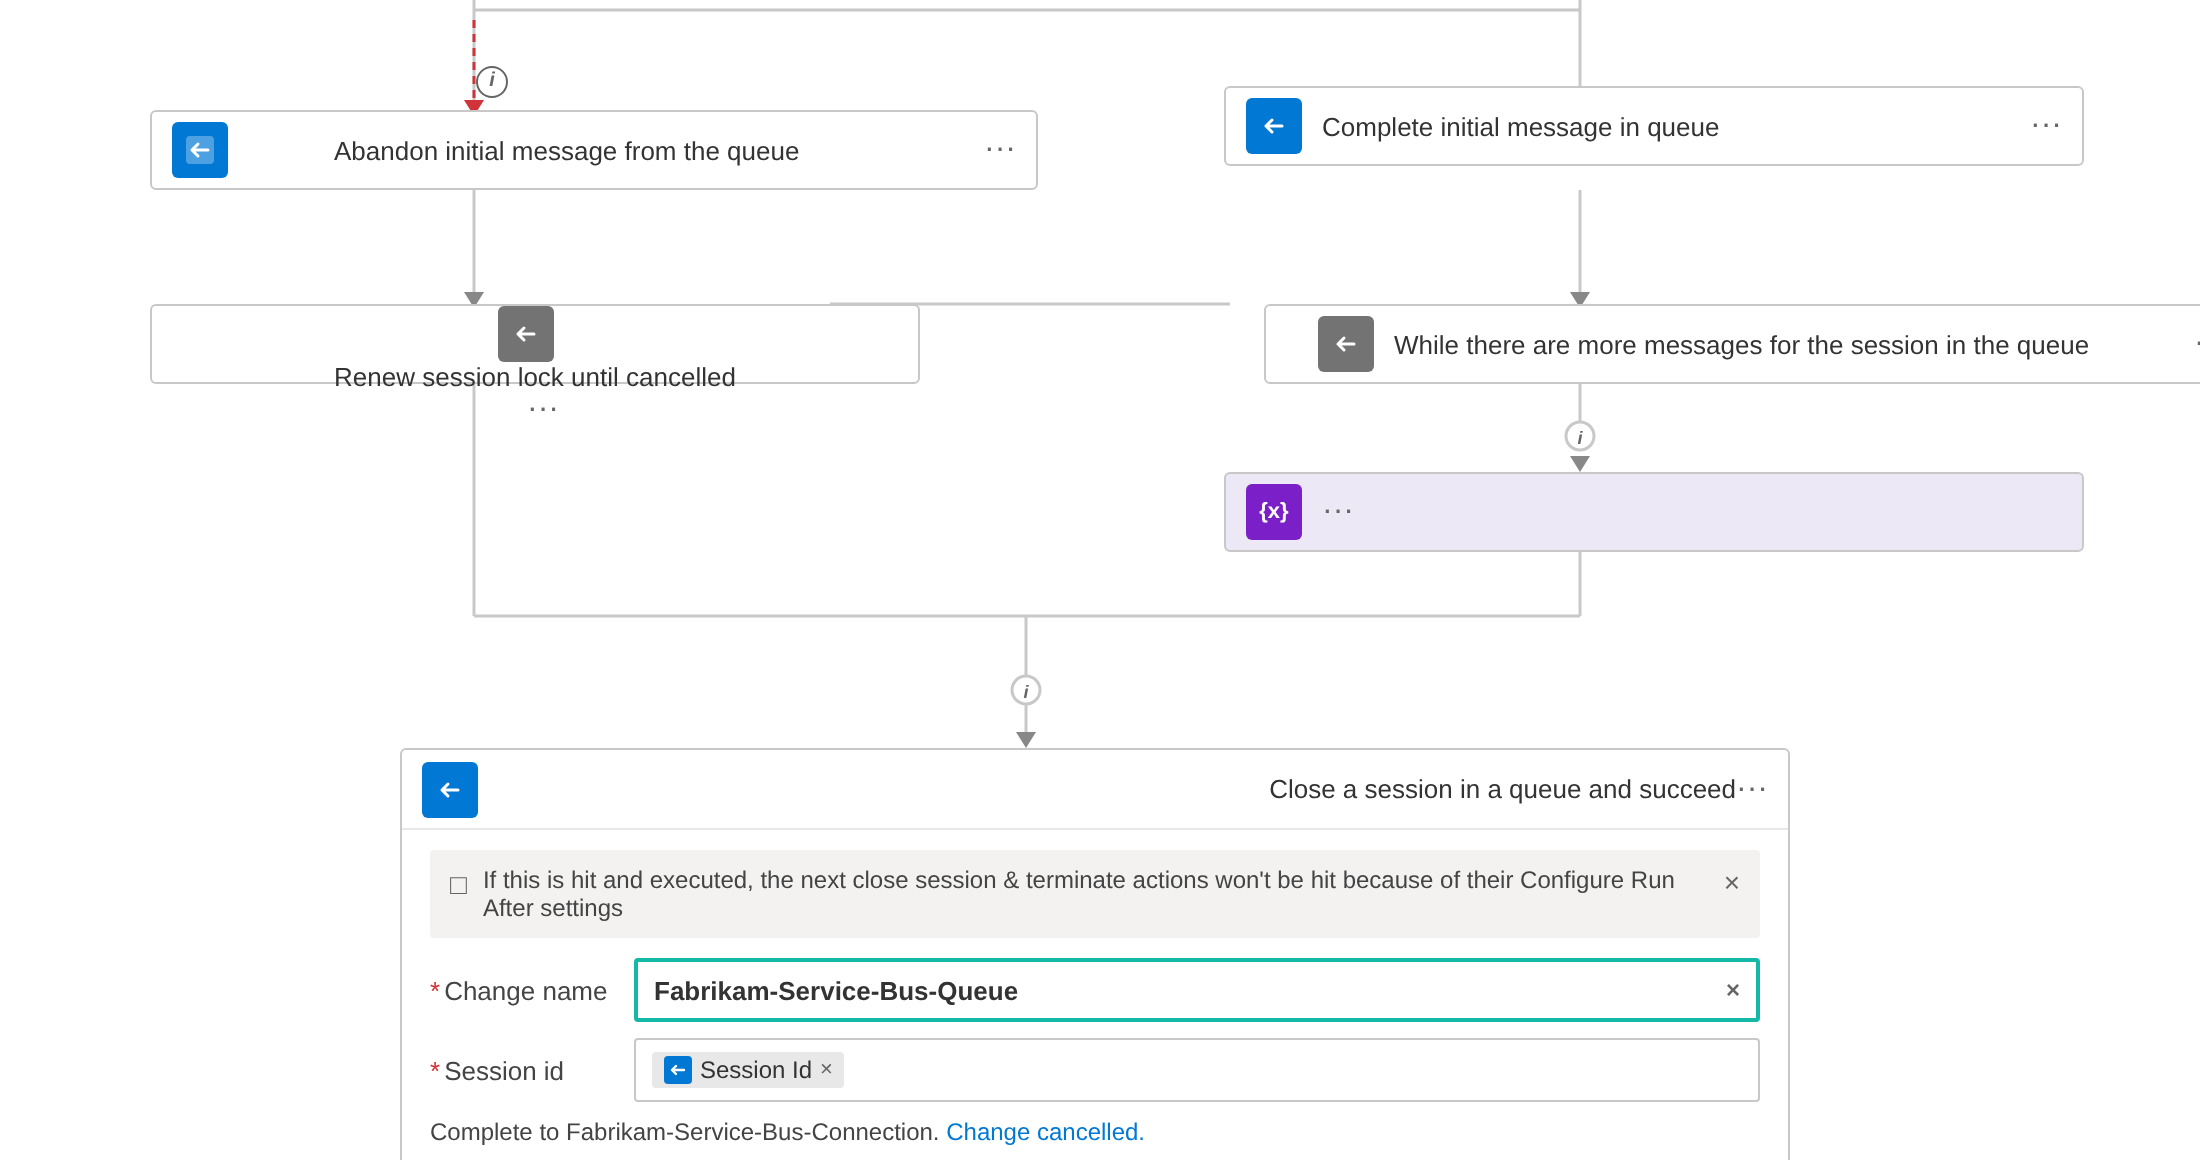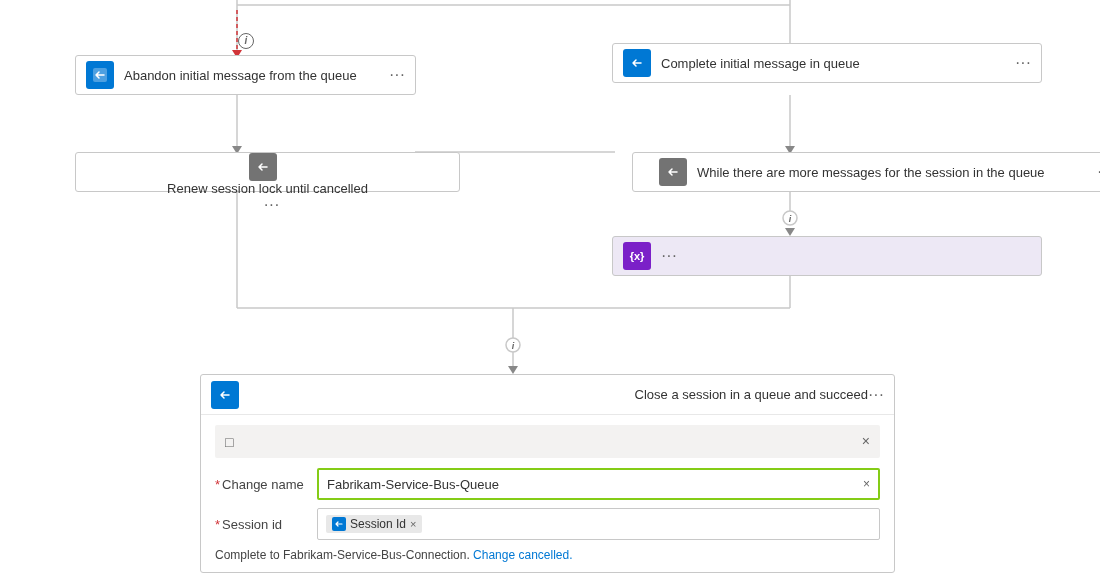--- a/index.html
+++ b/index.html
@@ -206,21 +206,22 @@
       height: 32px;
       padding: 0 8px;
       font-size: 13px;
       color: #333;
       display: flex;
       align-items: center;
       position: relative;
     }
 
     .field-input.highlighted {
-      border: 2px solid #84cc16;
+      border: 2px solid #14b8a6;
+      font-weight: bold;
     }
 
     .field-input .clear-x {
       color: #666;
       font-size: 12px;
       cursor: pointer;
       margin-left: 4px;
     }
 
     .session-tag {
@@ -319,21 +320,21 @@
 
     <line x1="237" y1="308" x2="790" y2="308" stroke="#c8c8c8" stroke-width="1.5"></line>
 
     <line x1="513" y1="308" x2="513" y2="338" stroke="#c8c8c8" stroke-width="1.5"></line>
     <circle cx="513" cy="345" r="7" fill="white" stroke="#c8c8c8" stroke-width="1.5"></circle>
     <text x="513" y="349" text-anchor="middle" font-size="9" font-style="italic" font-weight="bold" fill="#666">i</text>
     <line x1="513" y1="352" x2="513" y2="368" stroke="#c8c8c8" stroke-width="1.5"></line>
     <polygon points="508,366 513,374 518,366" fill="#888"></polygon>
   </svg>
 
-  <div class="action-node blue-icon" style="left:75px; top:55px; width:341px;">
+  <div class="action-node blue-icon" style="left:75px; top:55px; width:444px;gap:43px;">
     <div class="node-icon">
       <svg width="16" height="16" viewBox="0 0 16 16" fill="none">
         <rect width="14" height="14" x="1" y="1" rx="2" fill="white" opacity="0.3"></rect>
         <path d="M4 8h8M4 8l3-3M4 8l3 3" stroke="white" stroke-width="1.5" stroke-linecap="round" stroke-linejoin="round"></path>
       </svg>
     </div>
     <span class="node-label">Abandon initial message from the queue</span>
     <span class="node-menu">···</span>
   </div>
 
@@ -384,20 +385,21 @@
         </svg>
       </div>
       <span class="node-header-label">Close a session in a queue and succeed</span>
       <span class="node-header-menu">···</span>
     </div>
 
     <div class="node-body">
 
       <div class="info-banner">
         <span class="msg-icon">□</span>
+        <span>If this is hit and executed, the next close session &amp; terminate actions won't be hit because of their Configure Run After settings</span>
         <span class="close-x">×</span>
       </div>
 
       <div class="field-row">
         <div class="field-label">
           <span class="required">*</span>
           <span>Change name</span>
         </div>
         <div class="field-input highlighted" style="display:flex; align-items:center;">
           <span style="flex:1; font-size:13px; color:#333;">Fabrikam-Service-Bus-Queue</span>

